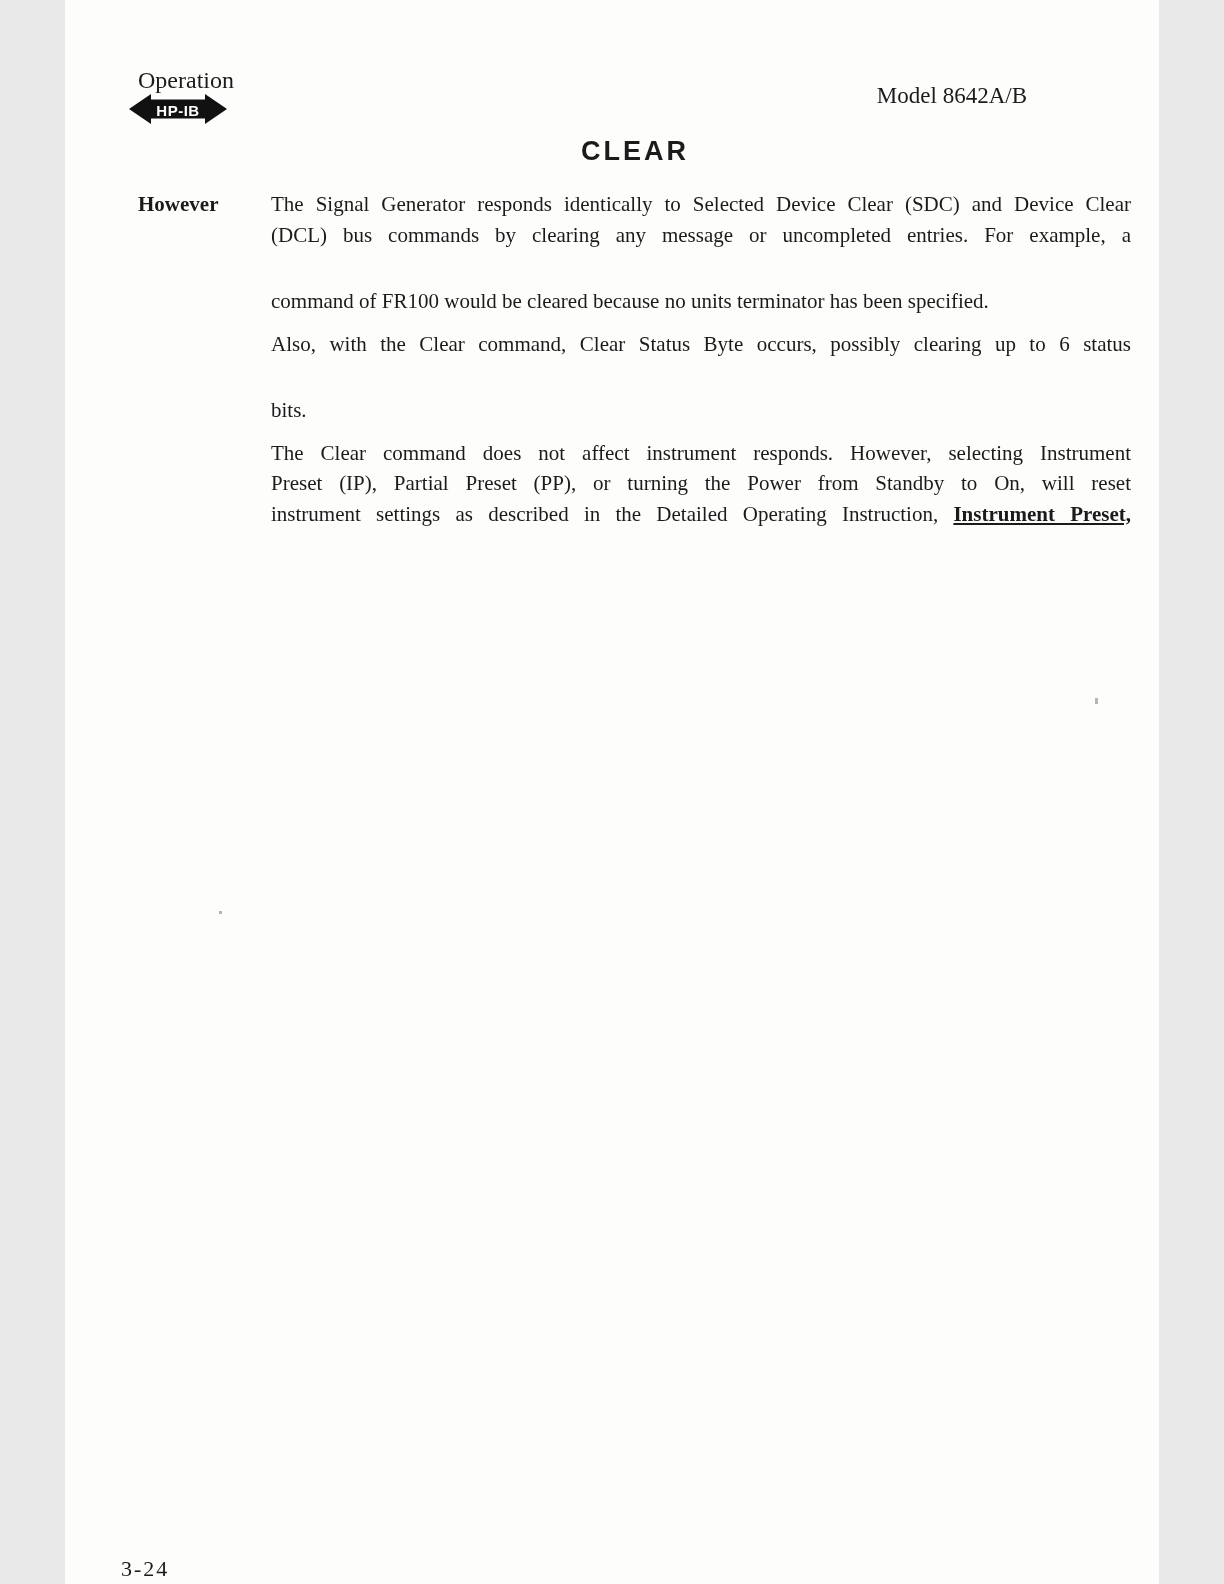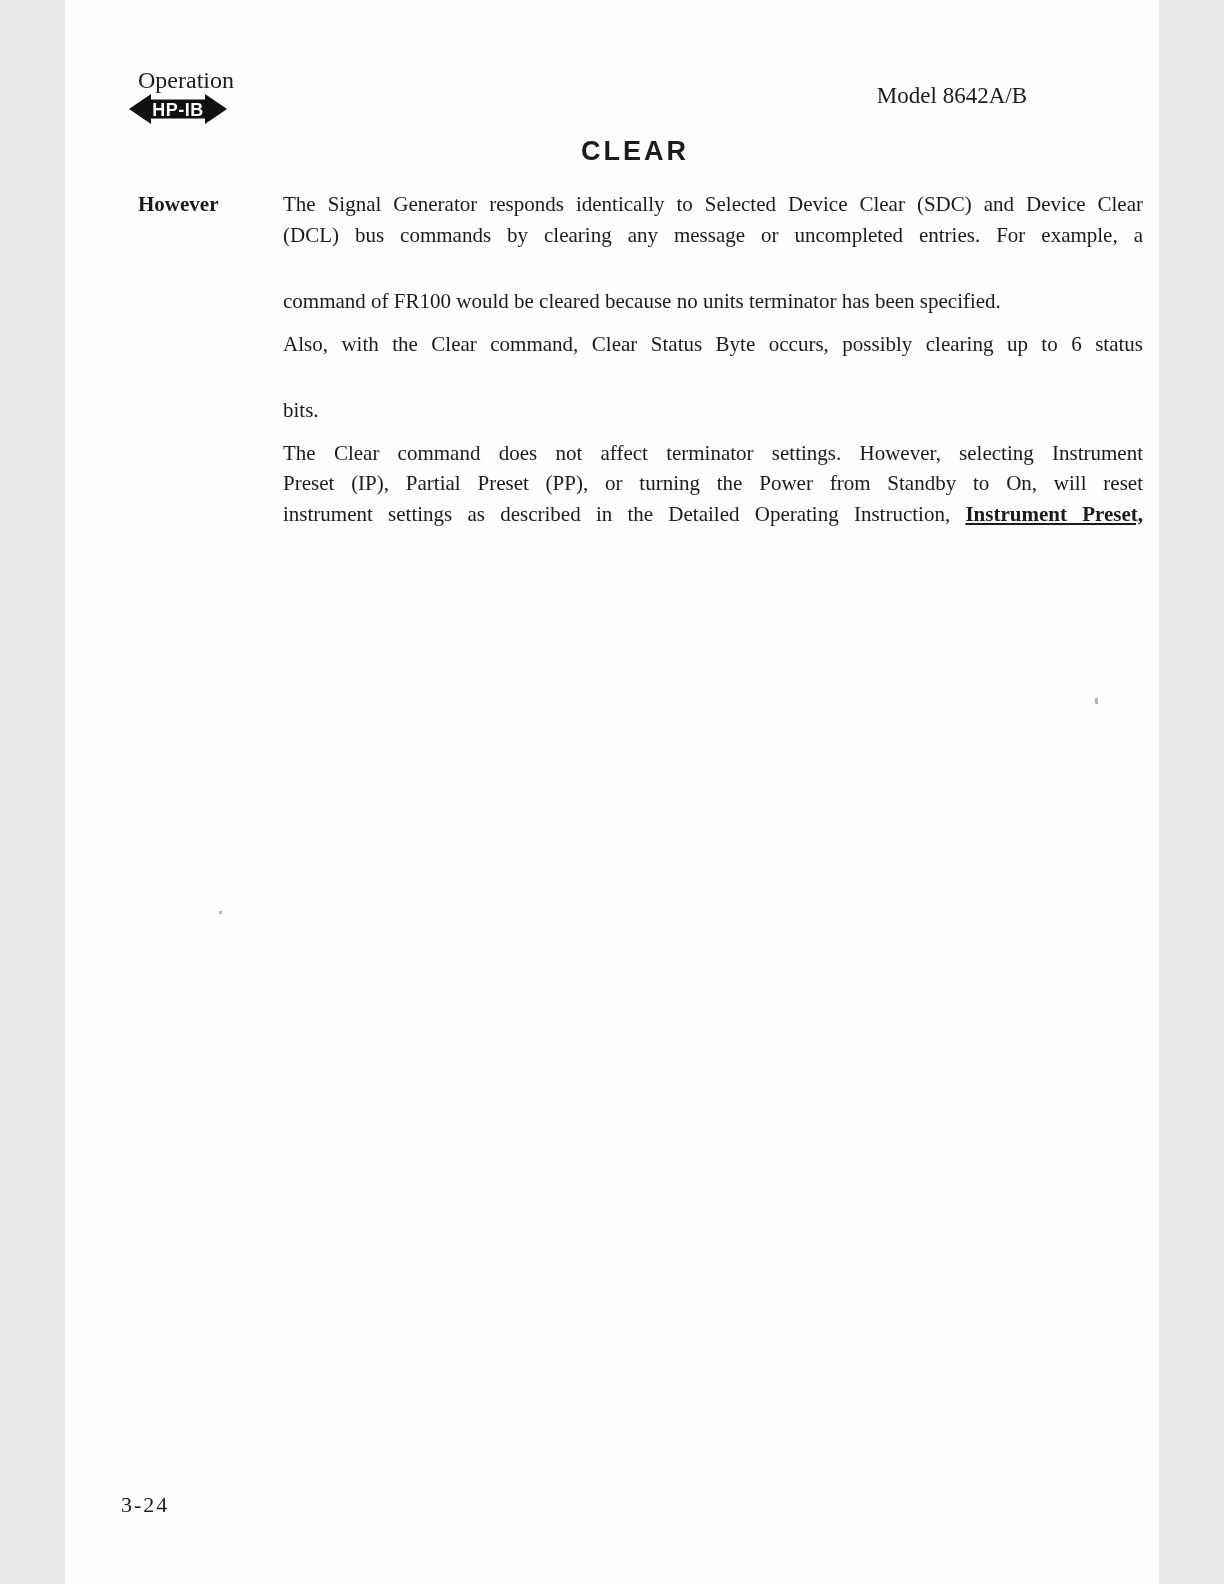--- a/index.html
+++ b/index.html
@@ -38,21 +38,21 @@
   .hpib-badge .hpib-label {
     position: absolute;
     left: 0; top: 1px;
     width: 100%; height: 100%;
     display: flex;
     align-items: center;
     justify-content: center;
     color: var(--badge-text);
     font-family: "Liberation Sans", sans-serif;
     font-weight: bold;
-    font-size: 18px;
+    font-size: 15px;
     letter-spacing: 0.5px;
   }
   .model-number {
     position: absolute;
     right: 132px;
     top: 83px;
     font-size: 23px;
     line-height: 26px;
   }
   .page-title {
@@ -67,37 +67,37 @@
   .sidebar-heading {
     position: absolute;
     left: 73px;
     top: 189px;
     font-size: 21px;
     font-weight: bold;
     line-height: 30.5px;
   }
   .text-column {
     position: absolute;
-    left: 218px;
+    left: 206px;
     top: 189px;
     width: 860px;
     font-size: 21px;
   }
   .paragraph { margin-bottom: 12px; }
   .line {
     line-height: 30.5px;
     text-align: justify;
     text-align-last: justify;
   }
   .line.last { text-align-last: left; margin-top: 36px; }
   .line .bold { font-weight: bold; text-decoration: underline; }
   .page-number {
     position: absolute;
     left: 56px;
-    top: 1492px;
+    top: 1556px;
     font-size: 22px;
     letter-spacing: 2px;
   }
   
   .speck { position: absolute; background: #b5b5b5; }
   .speck-1 { left: 1030px; top: 698px; width: 3px; height: 6px; }
   .speck-2 { left: 154px; top: 911px; width: 3px; height: 3px; }
 </style>
 </head>
 <body>
@@ -123,21 +123,21 @@
       <div class="paragraph">
         <div class="line"><span>The Signal Generator responds identically to Selected Device Clear (SDC) and Device Clear</span></div>
         <div class="line"><span>(DCL) bus commands by clearing any message or uncompleted entries. For example, a</span></div>
         <div class="line last"><span>command of FR100 would be cleared because no units terminator has been specified.</span></div>
       </div>
       <div class="paragraph">
         <div class="line"><span>Also, with the Clear command, Clear Status Byte occurs, possibly clearing up to 6 status</span></div>
         <div class="line last"><span>bits.</span></div>
       </div>
       <div class="paragraph">
-        <div class="line"><span>The Clear command does not affect terminator settings. However, selecting Instrument</span></div>
+        <div class="line"><span>The Clear command does not affect instrument responds. However, selecting Instrument</span></div>
         <div class="line"><span>Preset (IP), Partial Preset (PP), or turning the Power from Standby to On, will reset</span></div>
         <div class="line"><span>instrument settings as described in the Detailed Operating Instruction, </span><span class="bold">Instrument Preset,</span></div>
       </div>
     </div>
 
   <div class="page-number">3-24</div>
 
   <div class="speck speck-1"></div>
   <div class="speck speck-2"></div>
 

